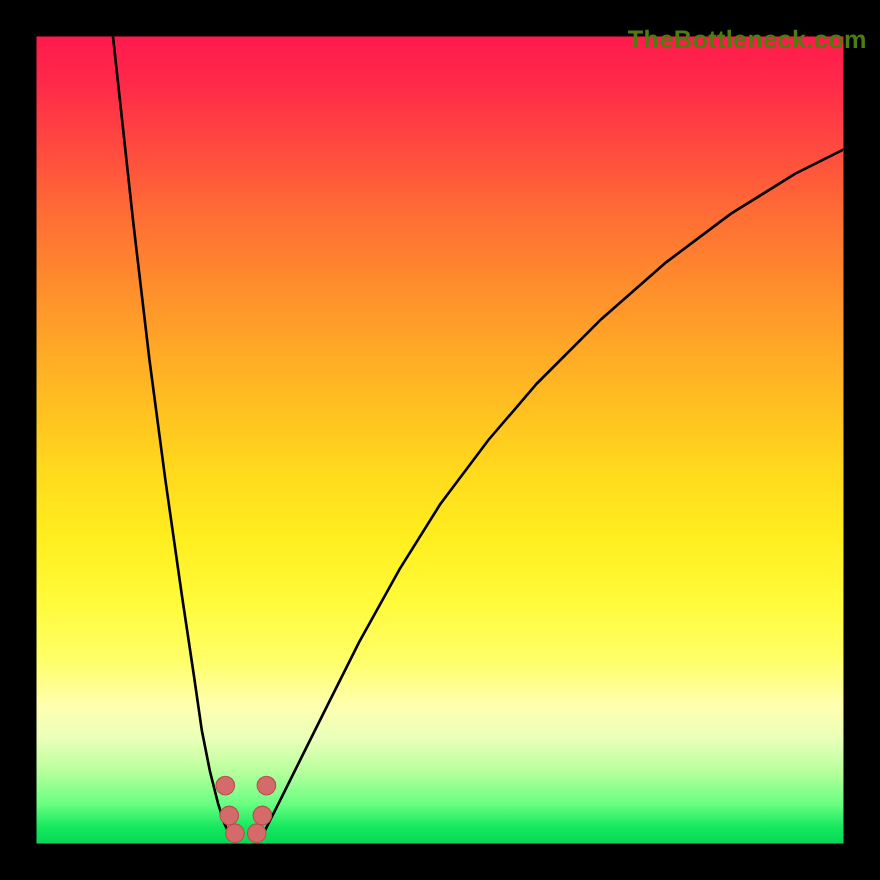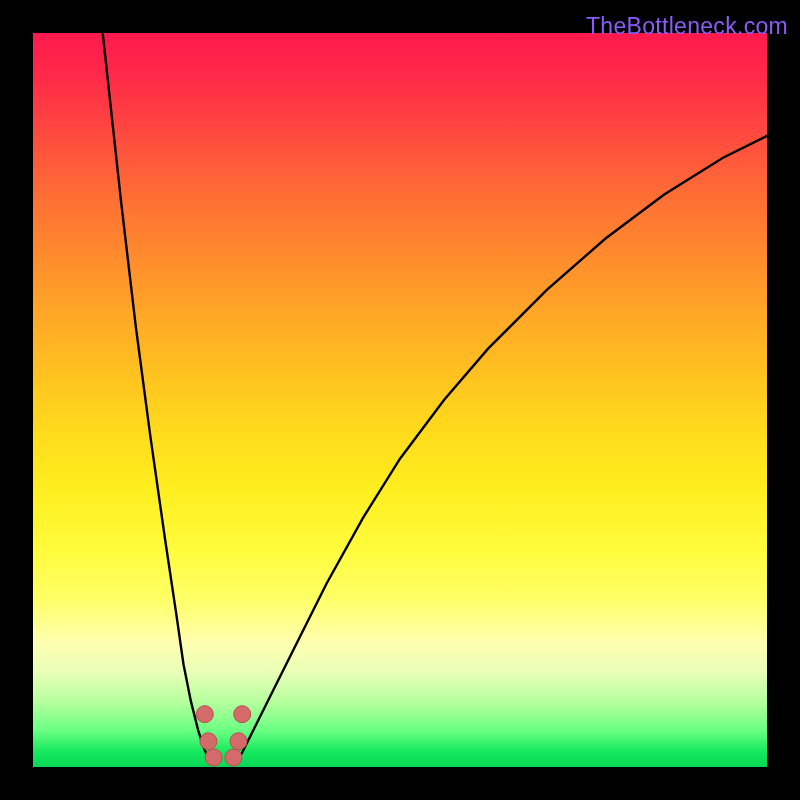--- a/index.html
+++ b/index.html
@@ -56,25 +56,25 @@
   }
   svg.curve {
     position: absolute;
     left: 0;
     top: 0;
     width: 100%;
     height: 100%;
   }
   .watermark {
     position: absolute;
-    top: 13px;
+    top: 23px;
     right: 12px;
-    color: #8b5cf6;
+    color: #4d7c0f;
     font-size: 23px;
-    font-weight: 400;
+    font-weight: 700;
     letter-spacing: 0.3px;
     user-select: none;
   }
 </style>
 </head>
 <body>
 
 <div class="frame">
 
   <div class="plot-area">

